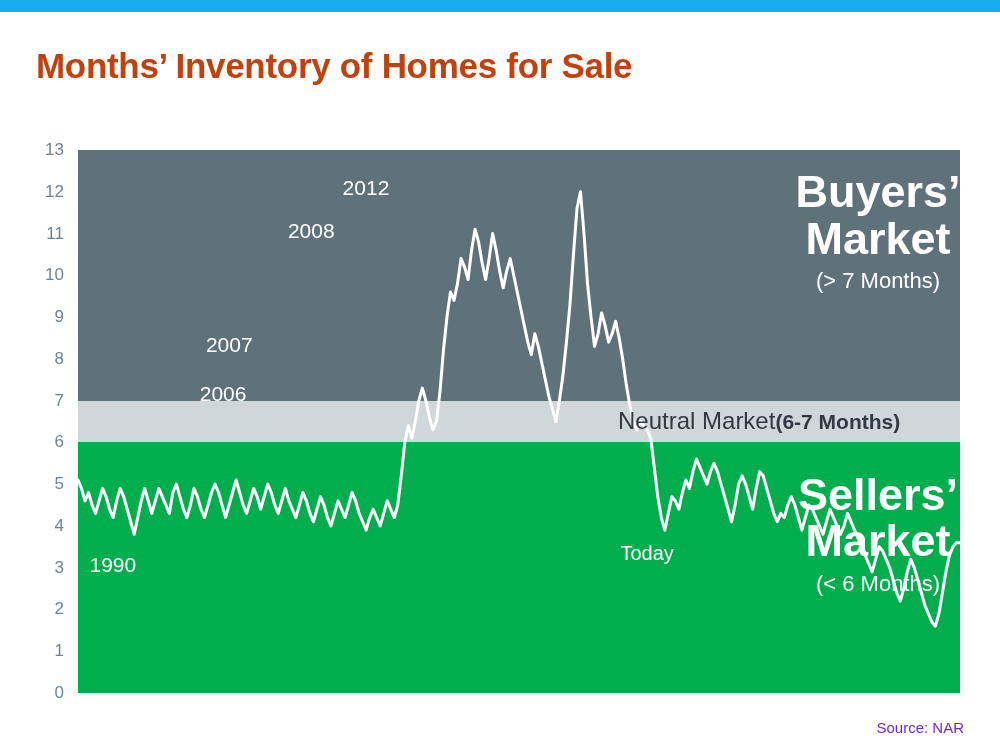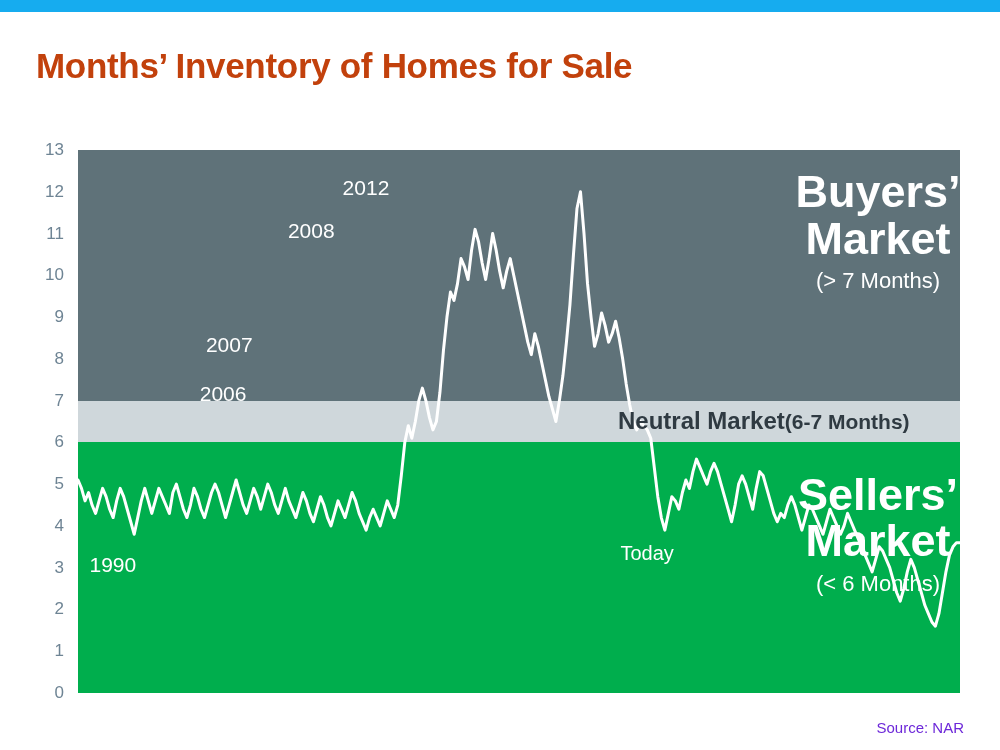--- a/index.html
+++ b/index.html
@@ -58,21 +58,21 @@
     display: block; font-size: 45px; font-weight: bold; line-height: 1.04;
   }
   .band-label .sub {
     display: block; font-size: 22px; font-weight: normal; margin-top: 6px;
   }
 
   .neutral-label {
     position: absolute; white-space: nowrap;
     color: #2F3A42; font-size: 24px;
   }
-  .neutral-label .nm-bold { font-weight: bold; }
+  .neutral-label .nm-bold { font-weight: normal; }
   .neutral-label .nm-sub  { font-weight: bold; font-size: 21px; }
 
   .year-label {
     position: absolute; color: #ffffff;
     font-size: 21px; white-space: nowrap;
   }
   .today-label {
     position: absolute; color: #ffffff;
     font-size: 20px; white-space: nowrap; text-align: center;
   }

